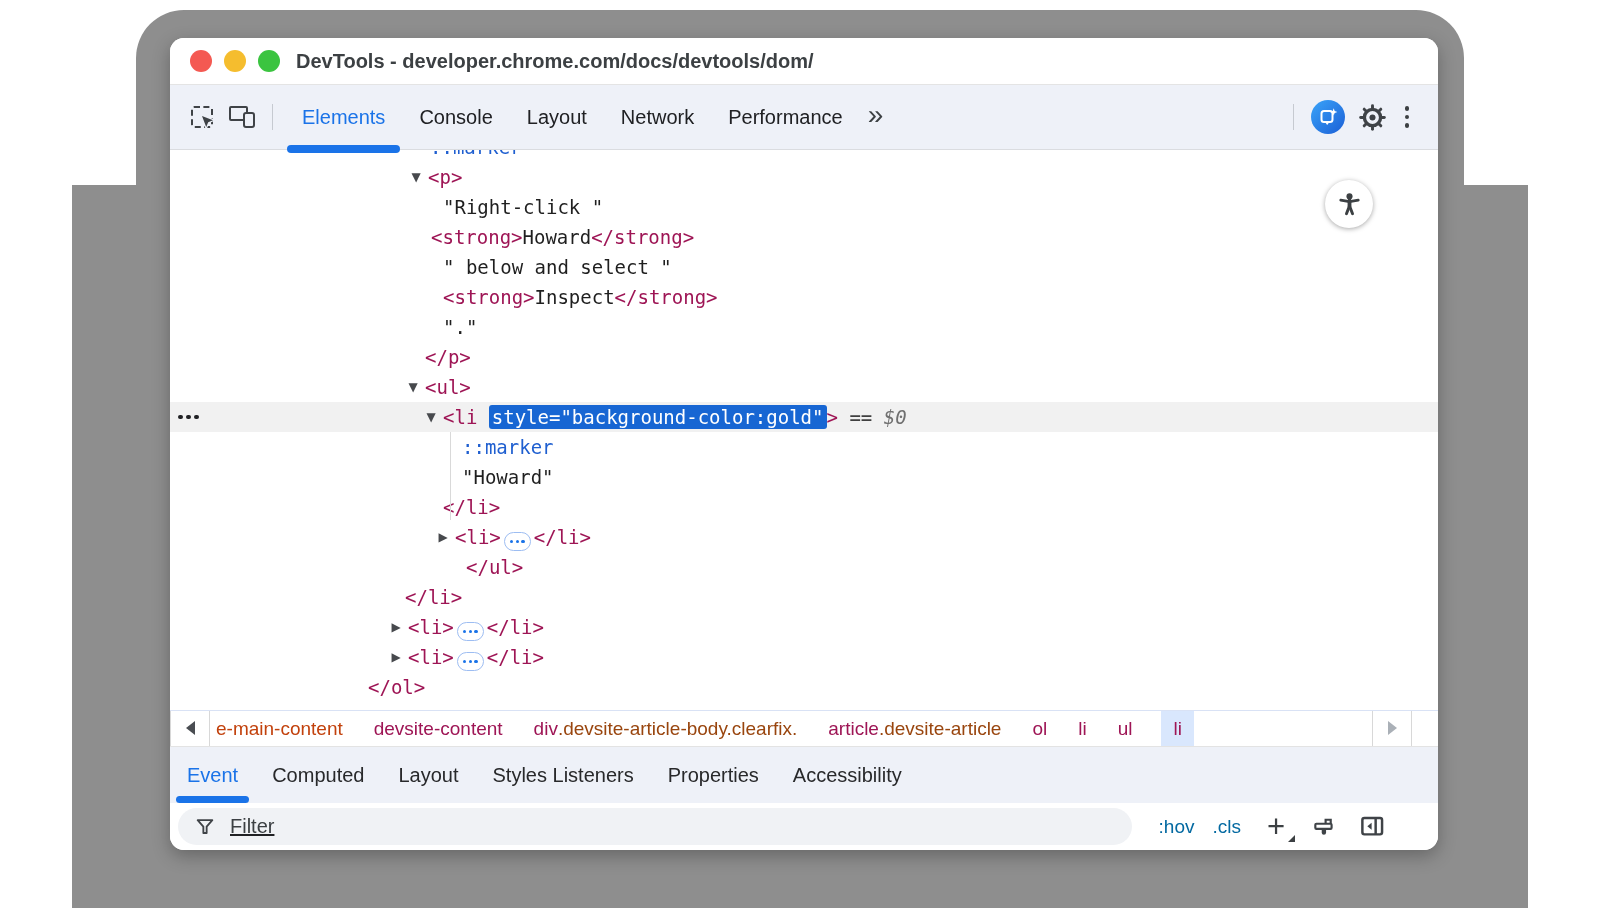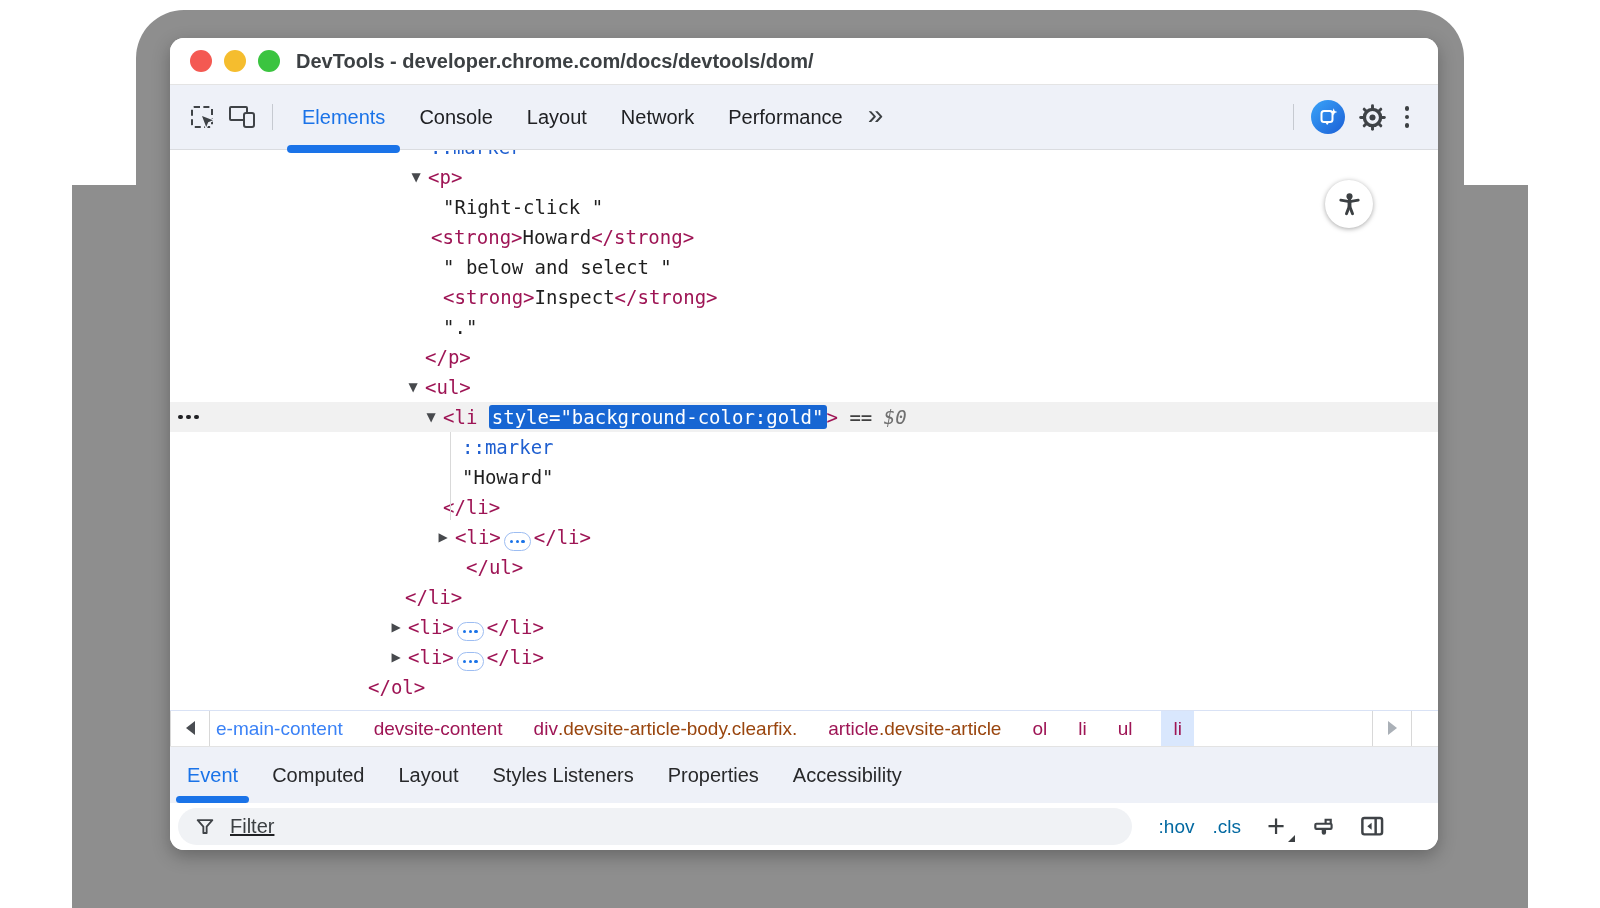--- a/index.html
+++ b/index.html
@@ -73,21 +73,21 @@
           font-size:19px;background:#fff;}
   .crumb-btn{width:40px;height:36px;flex:none;background:#fff;border:1px solid #d8d8d8;
              display:flex;align-items:center;justify-content:center;}
   .crumb-btn.left{border-top:none;}
   .crumb-btn.right{margin-left:auto;margin-right:26px;border-top:none;}
   .tri-left{width:0;height:0;border-top:7px solid transparent;border-bottom:7px solid transparent;border-right:9px solid #4a4d52;}
   .tri-right{width:0;height:0;border-top:7px solid transparent;border-bottom:7px solid transparent;border-left:9px solid #aab0b7;}
   .crumb-items{display:flex;align-items:center;height:100%;column-gap:27px;padding-left:4px;}
   .crumb{display:flex;align-items:center;height:100%;padding:0 2px;white-space:nowrap;}
   .crumb.selected{background:var(--crumbsel);padding:0 12px;}
-  .crumb .p-plain{color:#3b82f6;}
+  .crumb .p-plain{color:#c2410c;}
   .crumb .p-tag{color:var(--tag);}
   .crumb .p-cls{color:var(--cls);}
   
   .panel-tabs{flex:none;height:57px;background:var(--toolbarbg);border-top:1px solid #e3e3e3;
               display:flex;align-items:stretch;padding-left:2px;column-gap:4px;}
   .panel-tab{position:relative;display:flex;align-items:center;padding:0 15px;font-size:20px;color:#28292b;white-space:nowrap;}
   .panel-tab.active{color:var(--accent);}
   .panel-tab.active::after{content:"";position:absolute;left:4px;right:4px;bottom:0;height:7px;border-radius:4px;background:var(--accent);}
   
   .filterbar{flex:1;background:#fff;position:relative;display:flex;align-items:center;}

